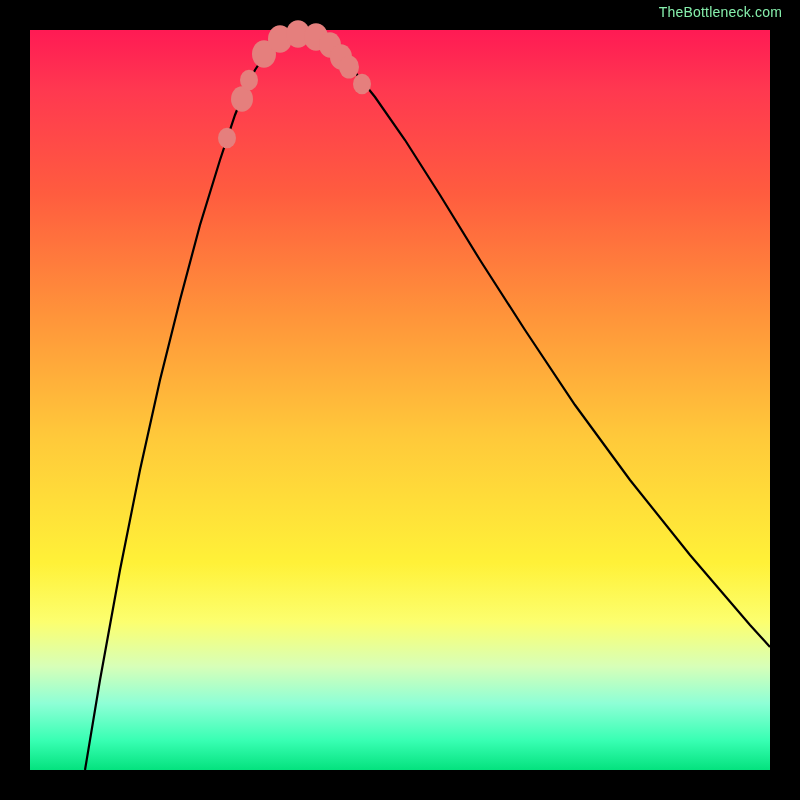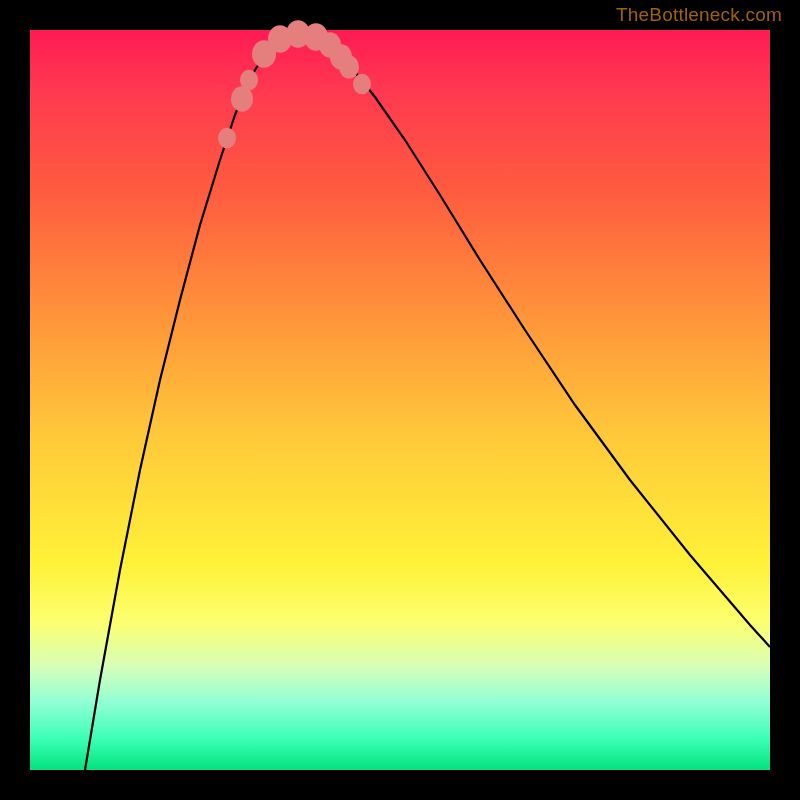--- a/index.html
+++ b/index.html
@@ -37,22 +37,22 @@
       #d7ffb8 86%,
       #8effd6 91%,
       #38ffb3 96%,
       #04e27e 100%
     );
   }
   .watermark {
     position: absolute;
     top: 4px;
     right: 18px;
-    color: #a16207;
-    font-size: 19px;
+    color: #86efac;
+    font-size: 14px;
     font-weight: 400;
     letter-spacing: 0.2px;
     user-select: none;
   }
   svg.curve {
     position: absolute;
     left: 0;
     top: 0;
     width: 740px;
     height: 740px;

